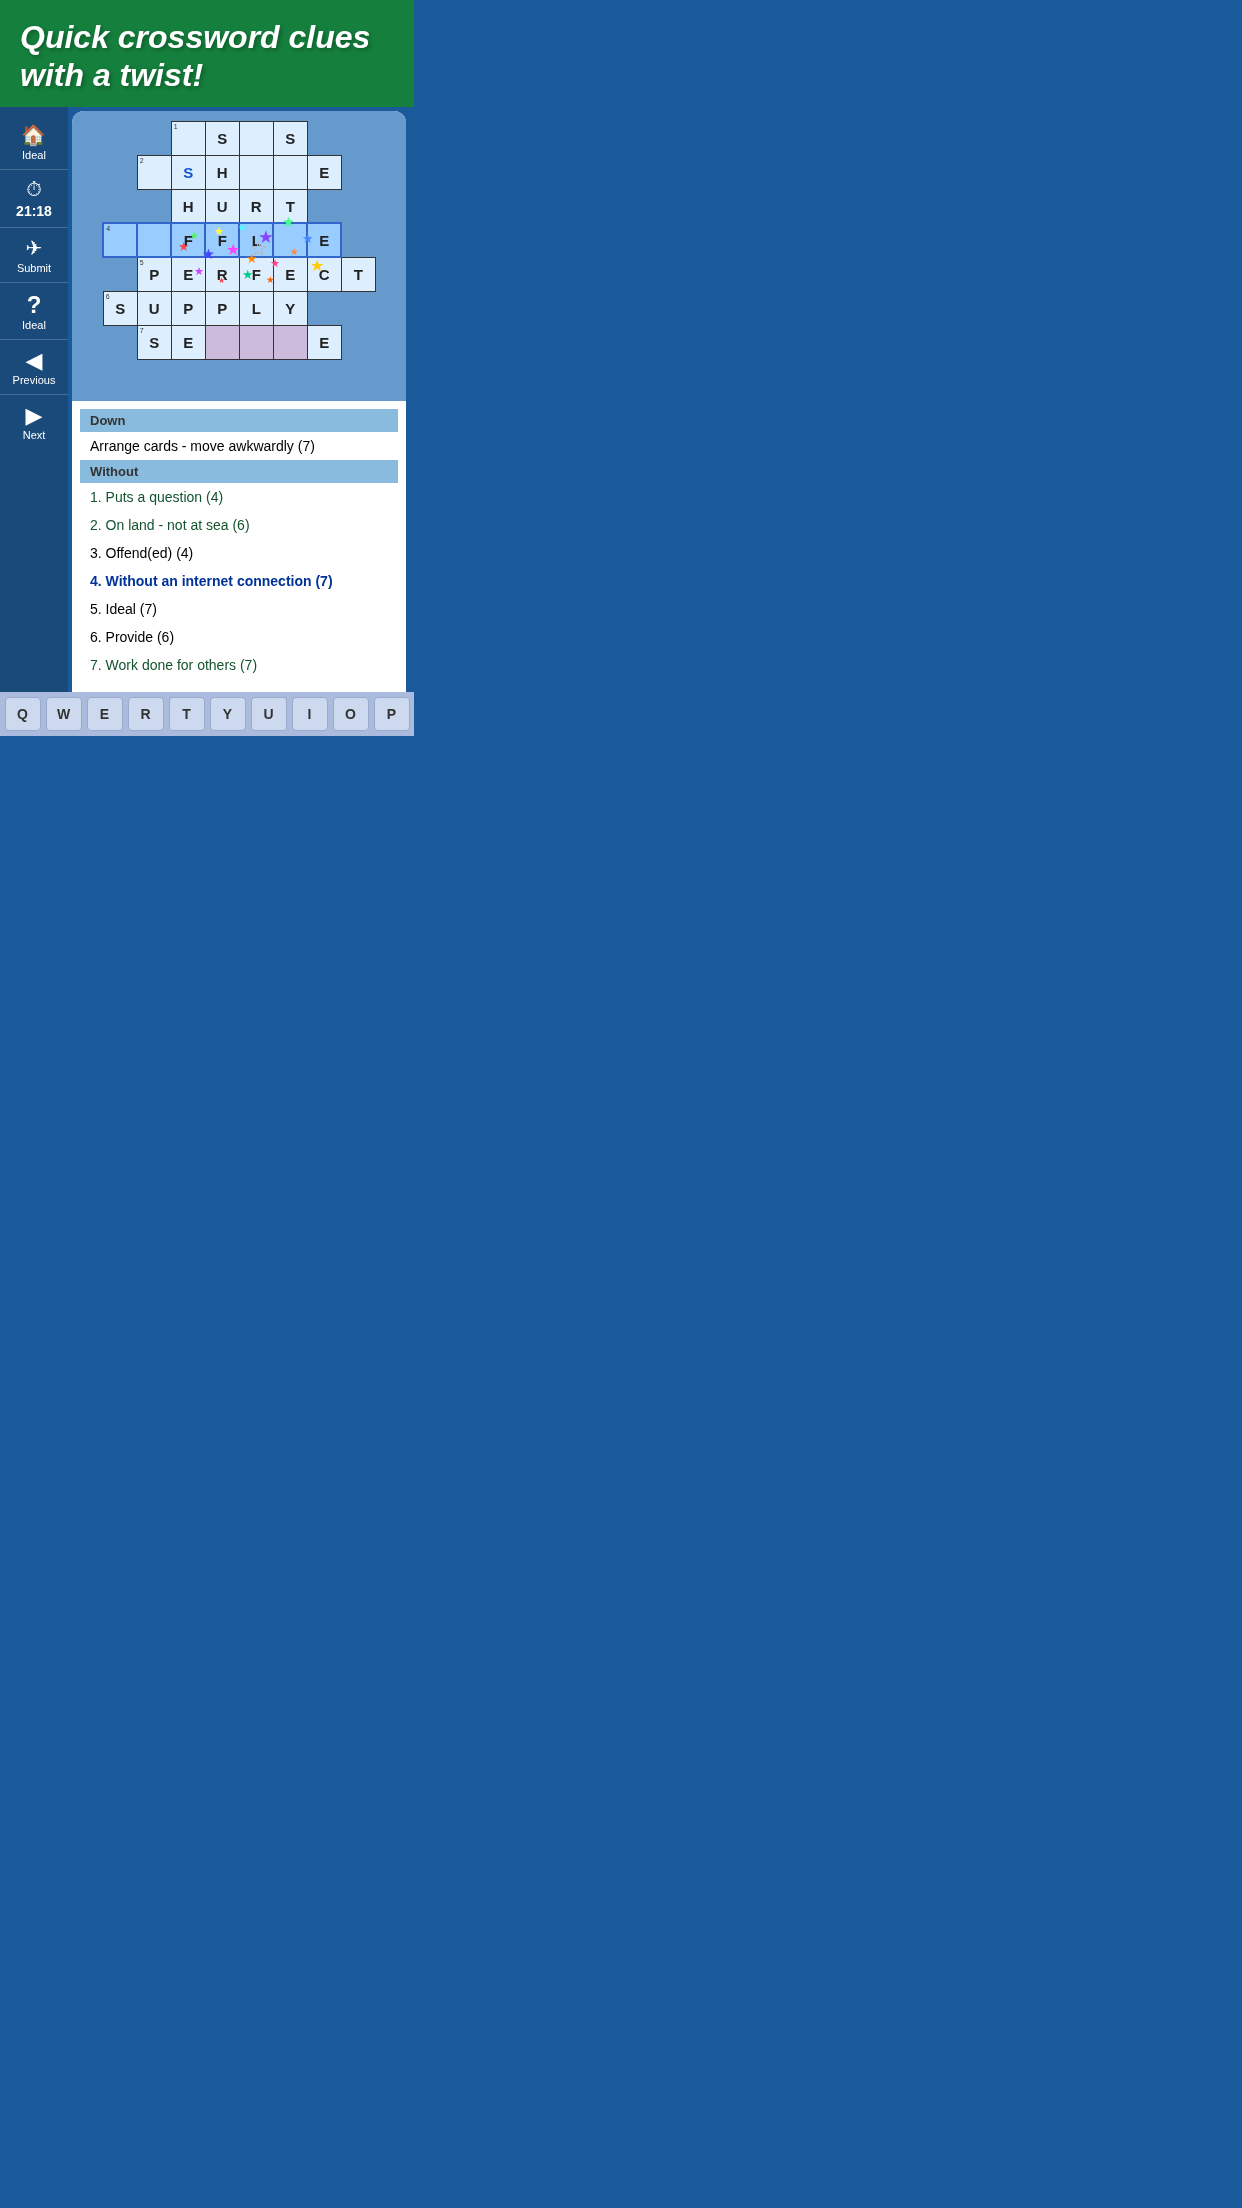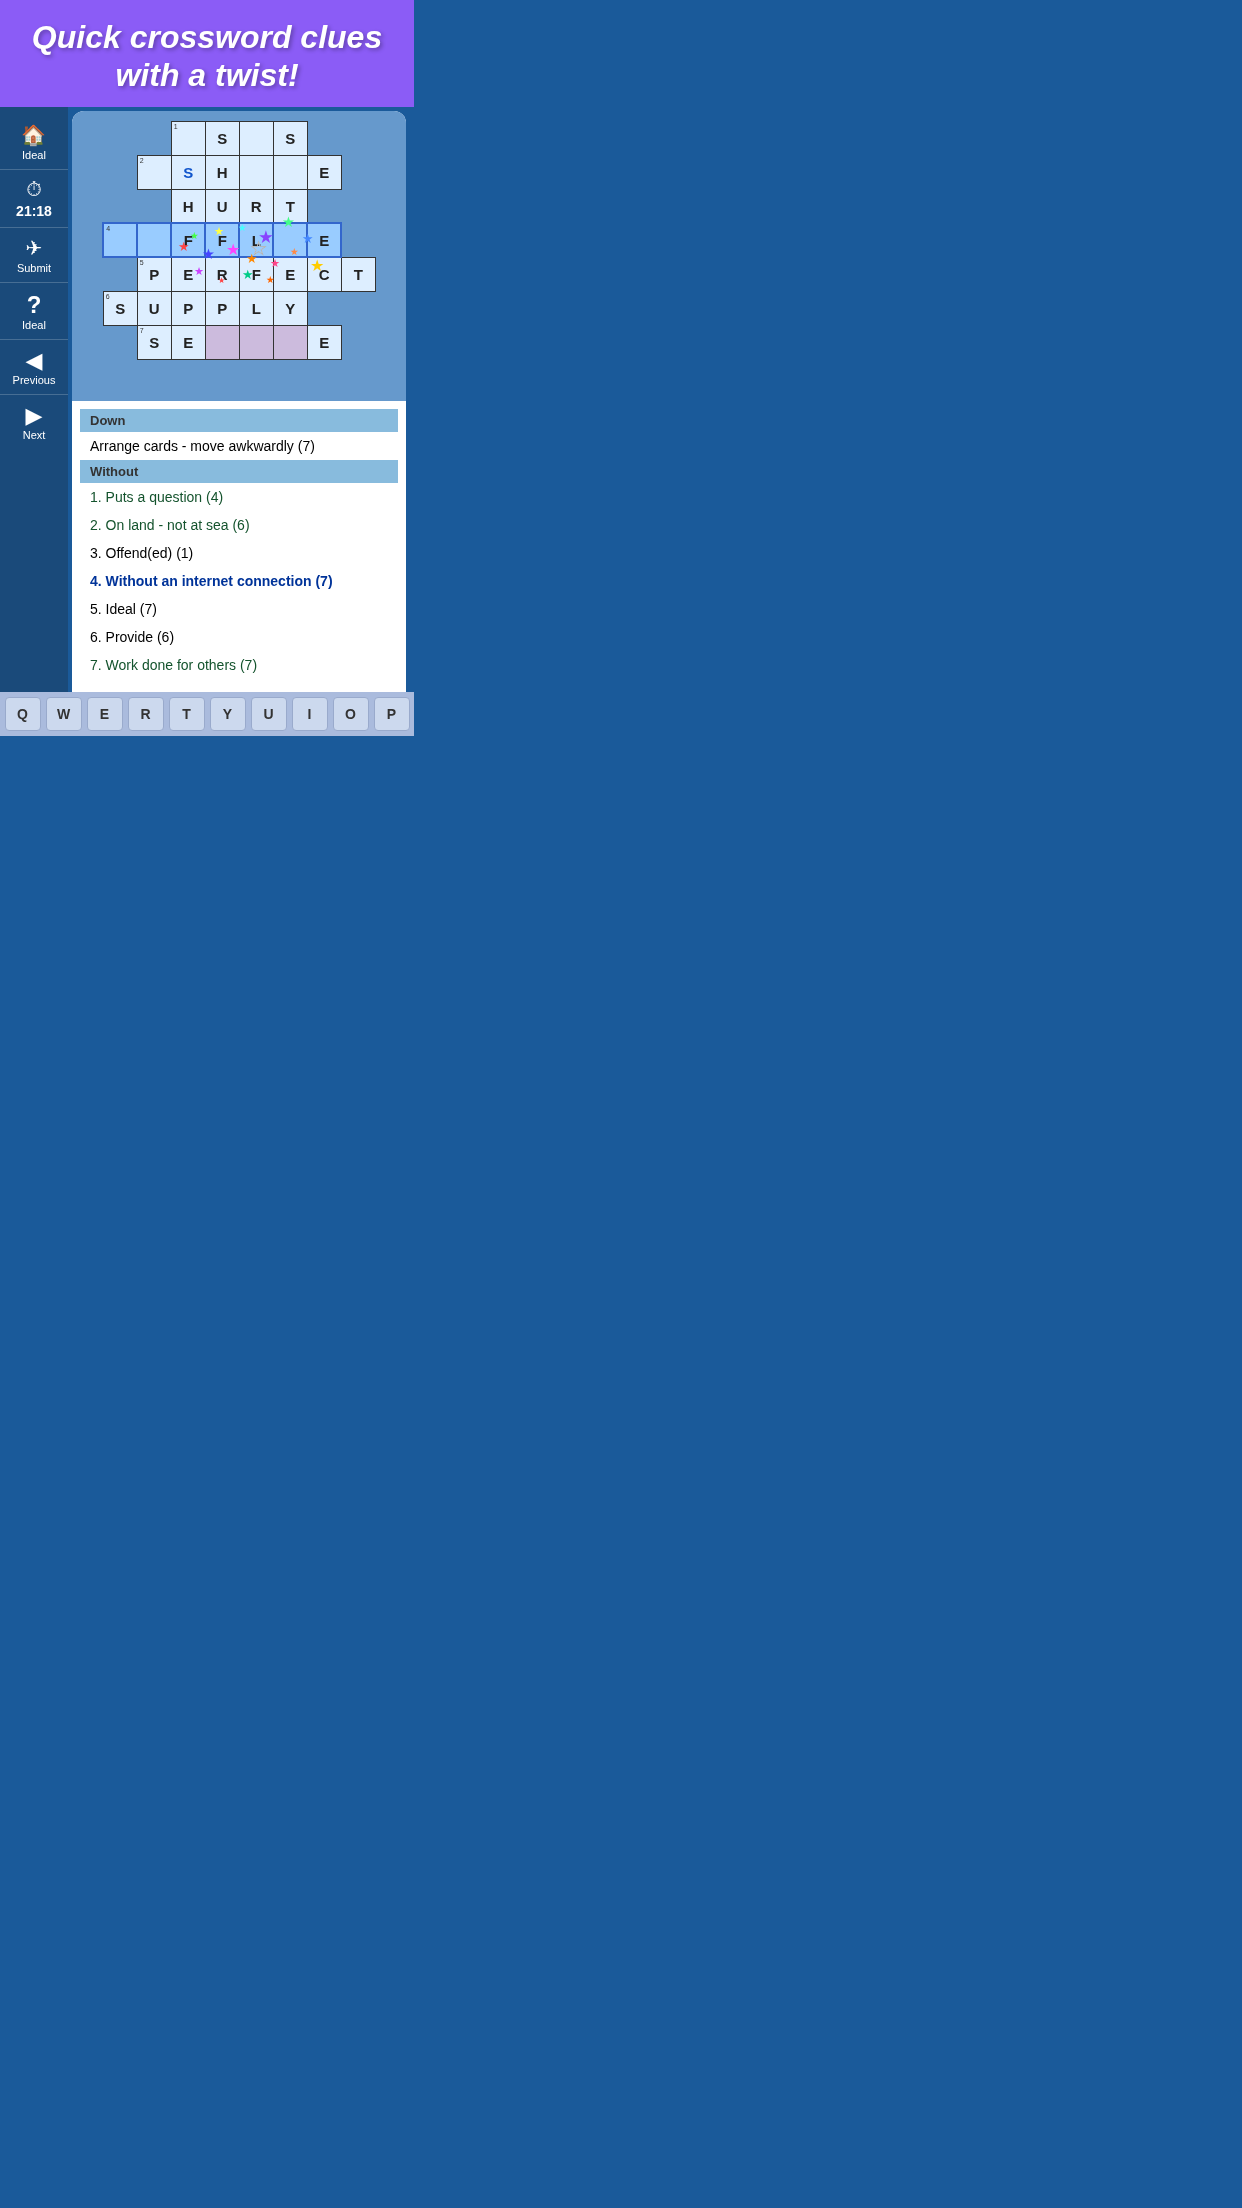--- a/index.html
+++ b/index.html
@@ -7,23 +7,23 @@
       width: 414px;
       height: 736px;
       background: #1a5a9a;
       font-family: Arial, sans-serif;
       overflow: hidden;
       position: relative;
     }
 
     
     .header {
-      text-align: center;
+      text-align: left;
       padding: 18px 20px 12px;
-      background: #8b5cf6;
+      background: #15803d;
     }
     .header-title {
       color: white;
       font-size: 32px;
       font-style: italic;
       font-weight: bold;
       line-height: 1.2;
       text-shadow: 2px 2px 4px rgba(0,0,0,0.3);
     }
 
@@ -445,21 +445,21 @@
       <div class="clue-item dark">
         <span>1.</span>
         <span>Puts a question (4)</span>
       </div>
       <div class="clue-item dark">
         <span>2.</span>
         <span>On land - not at sea (6)</span>
       </div>
       <div class="clue-item">
         <span>3.</span>
-        <span>Offend(ed) (1)</span>
+        <span>Offend(ed) (4)</span>
       </div>
       <div class="clue-item active">
         <span>4.</span>
         <span>Without an internet connection (7)</span>
       </div>
       <div class="clue-item">
         <span>5.</span>
         <span>Ideal (7)</span>
       </div>
       <div class="clue-item">

